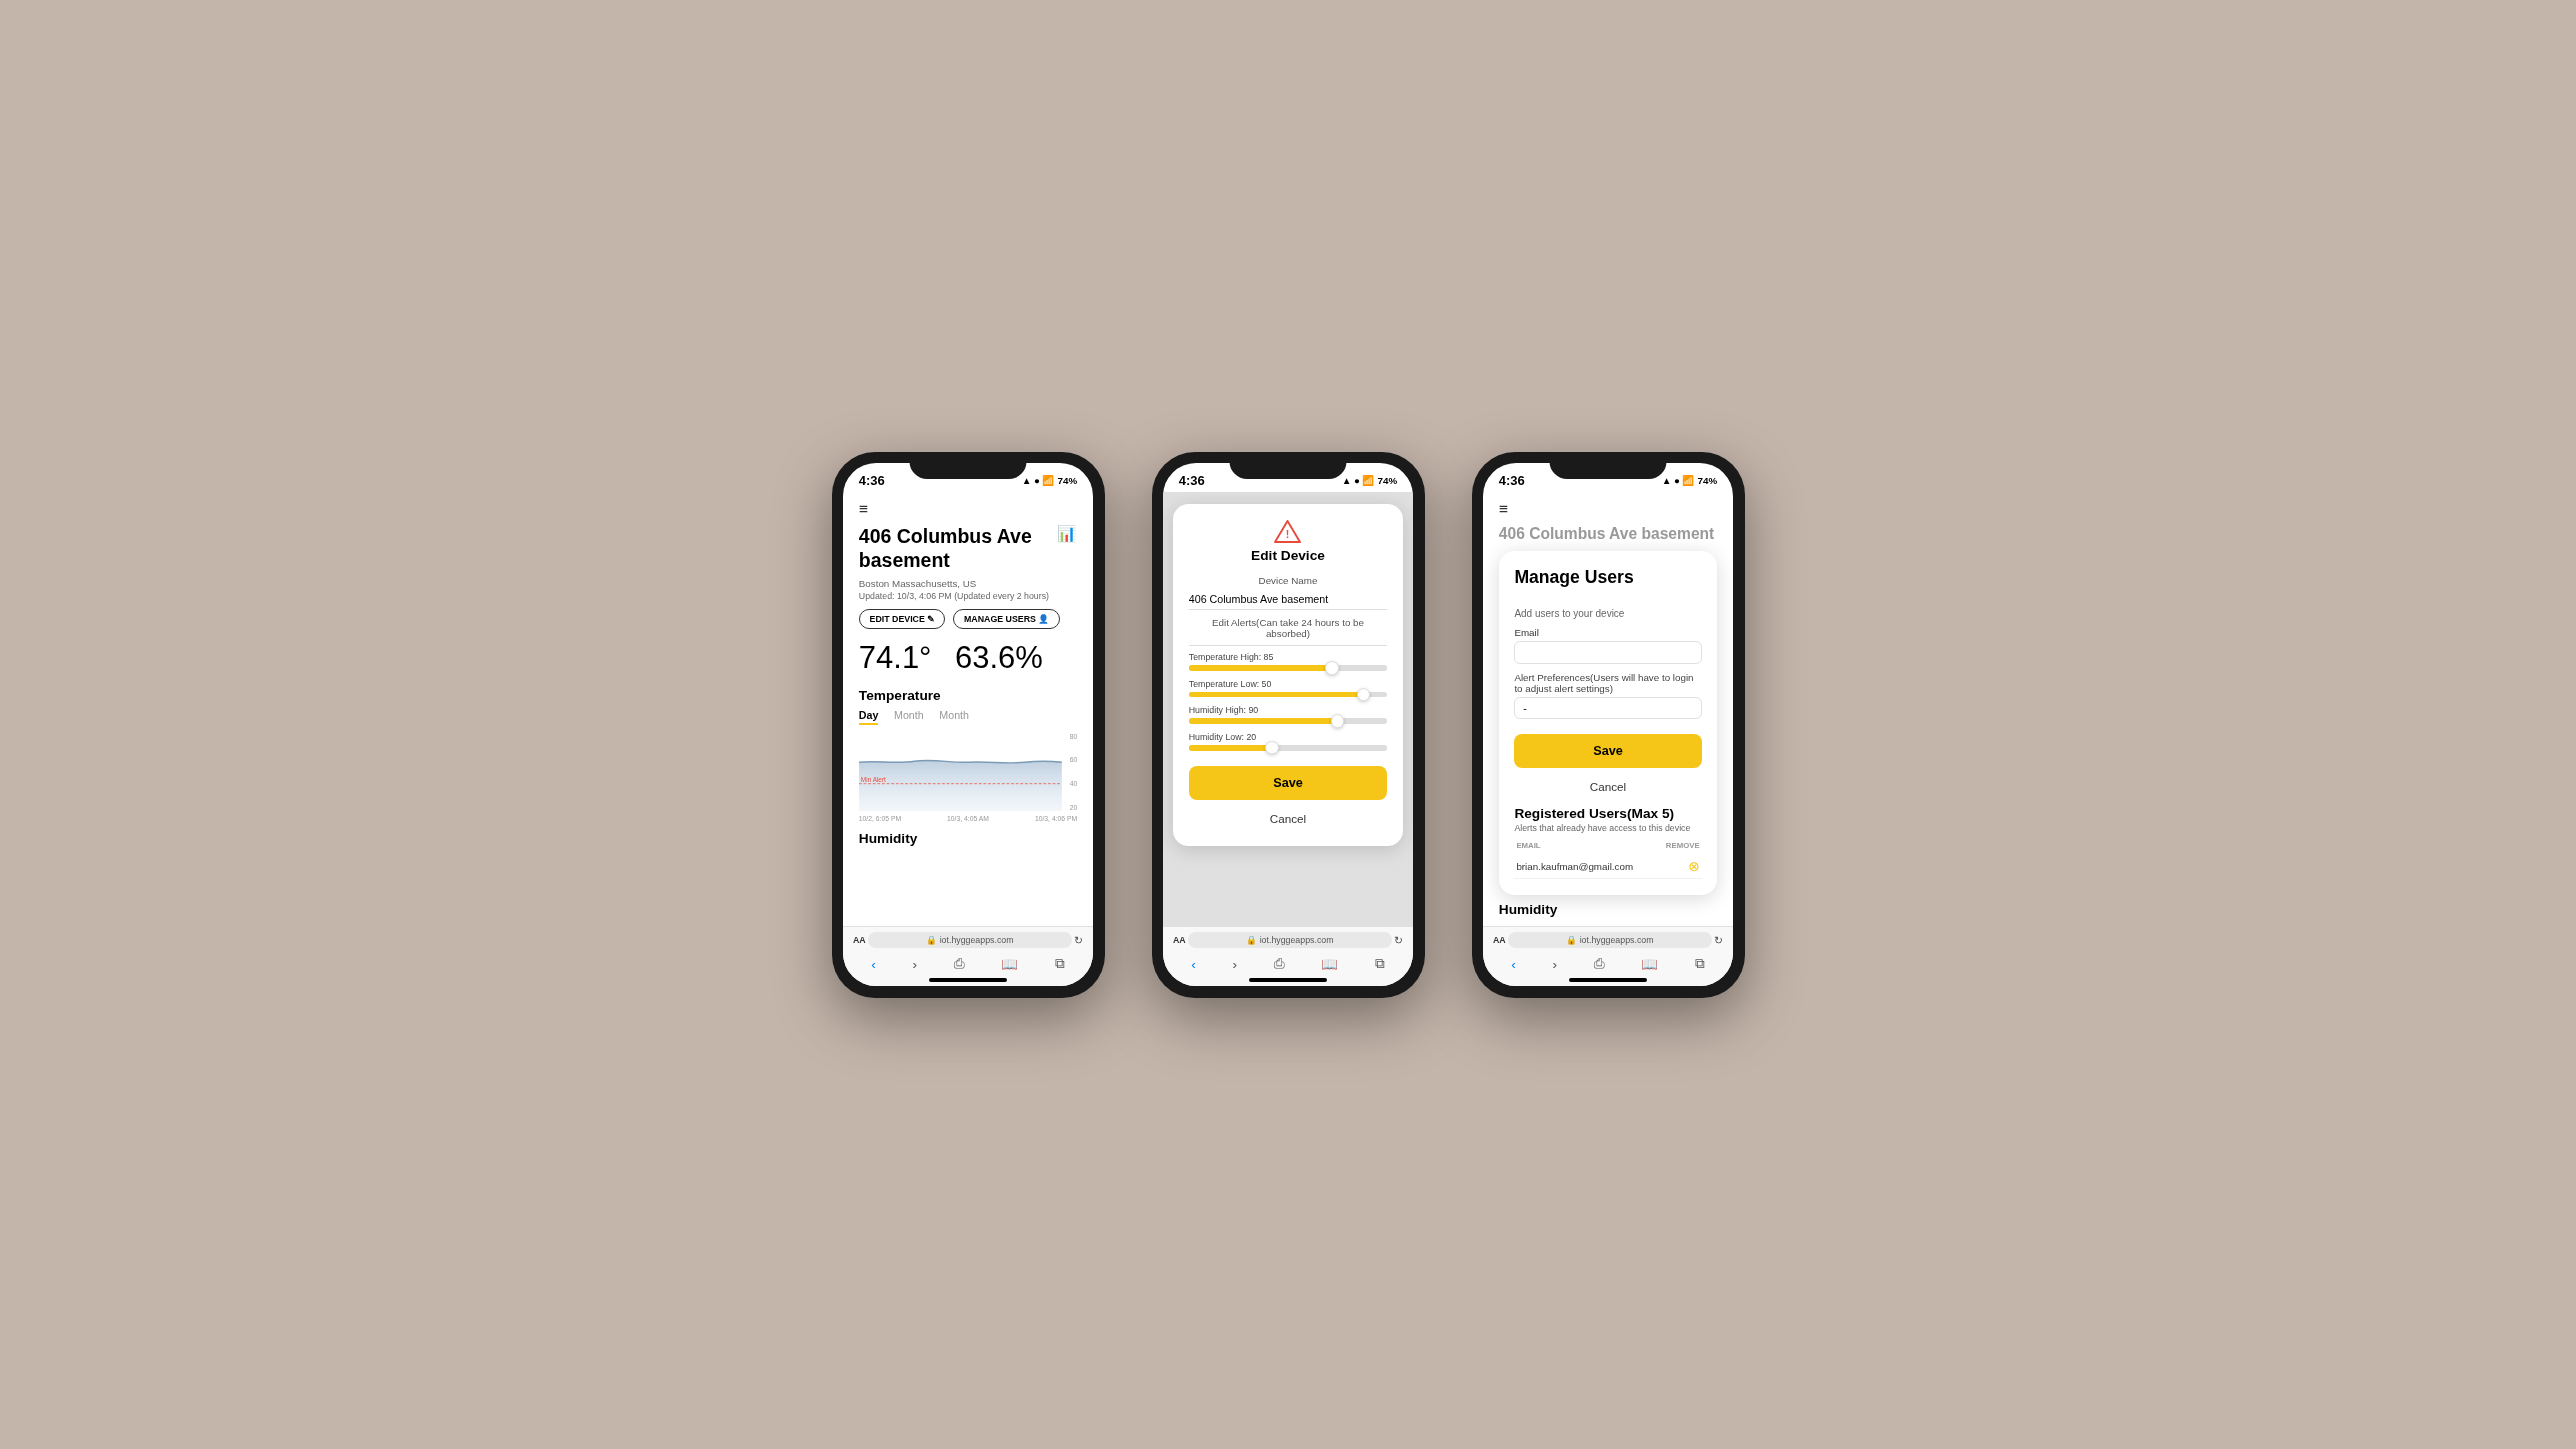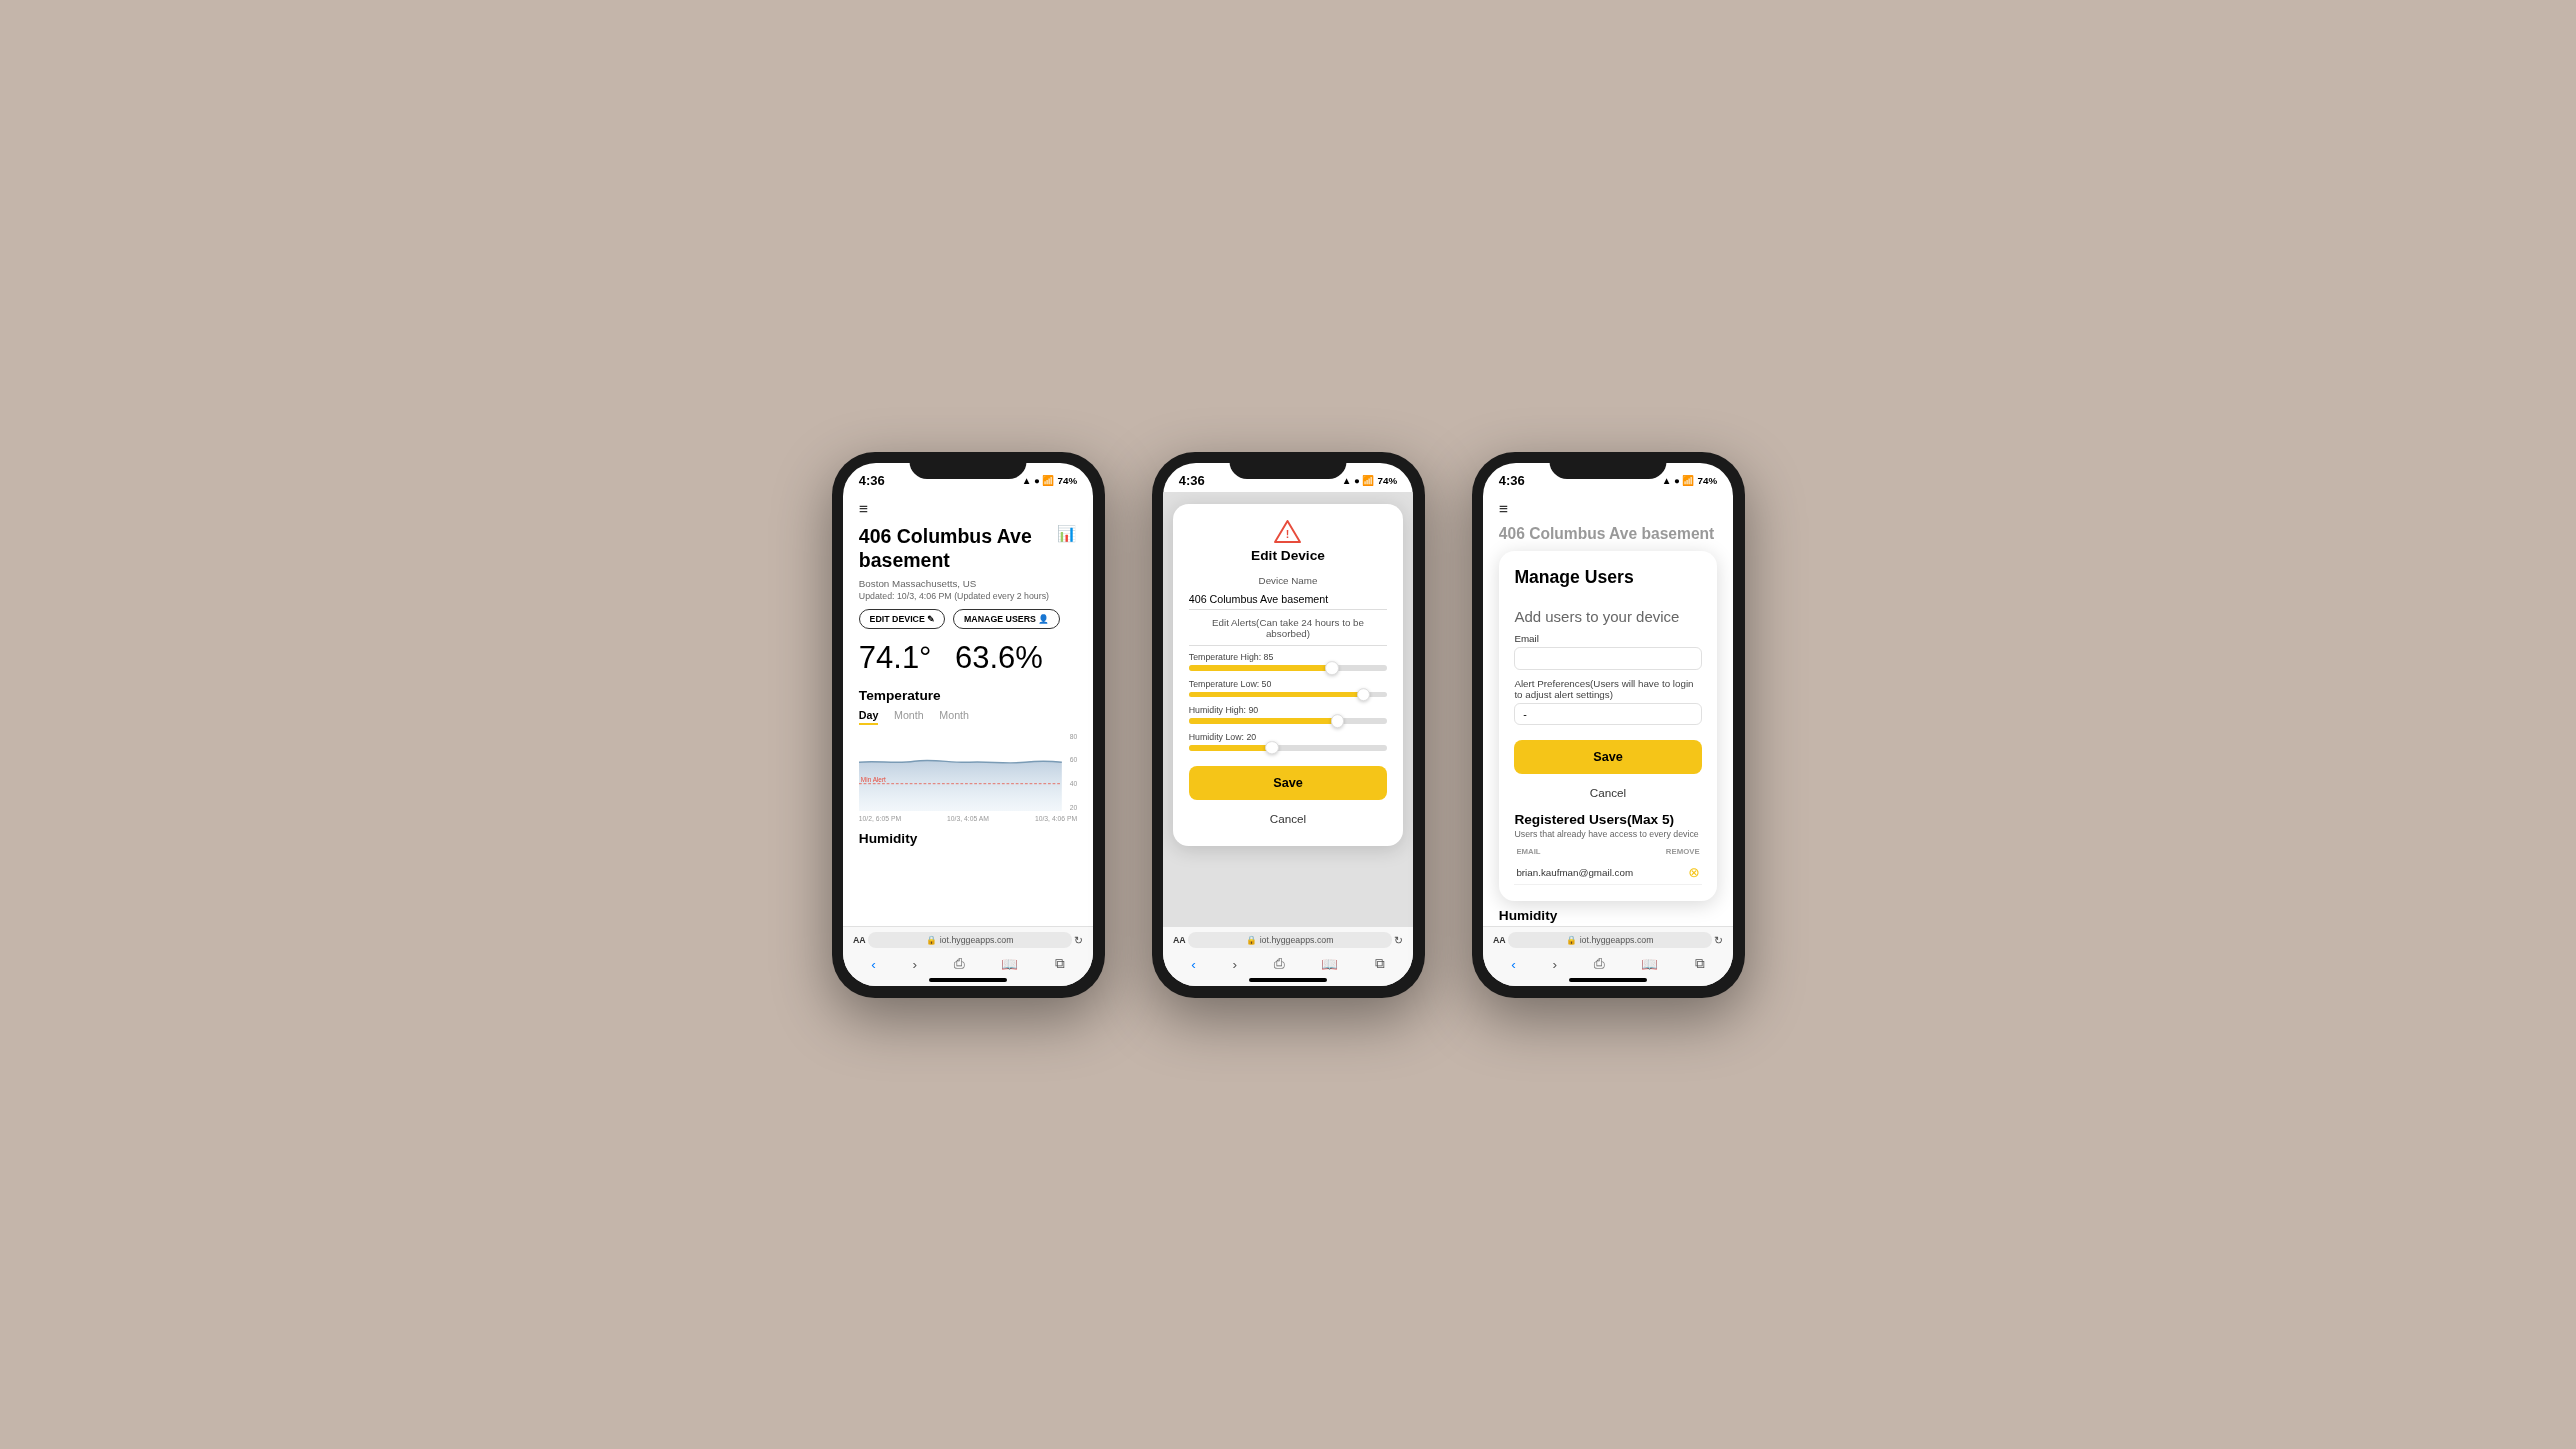--- a/index.html
+++ b/index.html
@@ -329,21 +329,21 @@
       box-shadow: 0 3.9px 19.5px rgba(0,0,0,0.15);
     }
 
     .manage-title {
       font-size: 17.6px;
       font-weight: 700;
       margin-bottom: 3.9px;
     }
 
     .manage-subtitle {
-      font-size: 15px;
+      font-size: 10px;
       color: #666;
       margin-bottom: 7.8px;
       margin-top: 20px;
     }
 
     .email-label {
       font-size: 9.8px;
       color: #333;
       margin-bottom: 2.9px;
     }
@@ -721,21 +721,21 @@
           <select class="alert-select">
             <option>-</option>
           </select>
 
           <button class="save-btn">Save</button>
           <button class="cancel-btn">Cancel</button>
 
           
           <div class="registered-section">
             <div class="registered-title">Registered Users(Max 5)</div>
-            <div class="registered-note">Users that already have access to every device</div>
+            <div class="registered-note">Alerts that already have access to this device</div>
 
             <div class="users-table-header">
               <span>EMAIL</span>
               <span>REMOVE</span>
             </div>
 
             <div class="user-row">
               <span class="user-email">brian.kaufman@gmail.com</span>
               <span class="remove-icon">⊗</span>
             </div>

